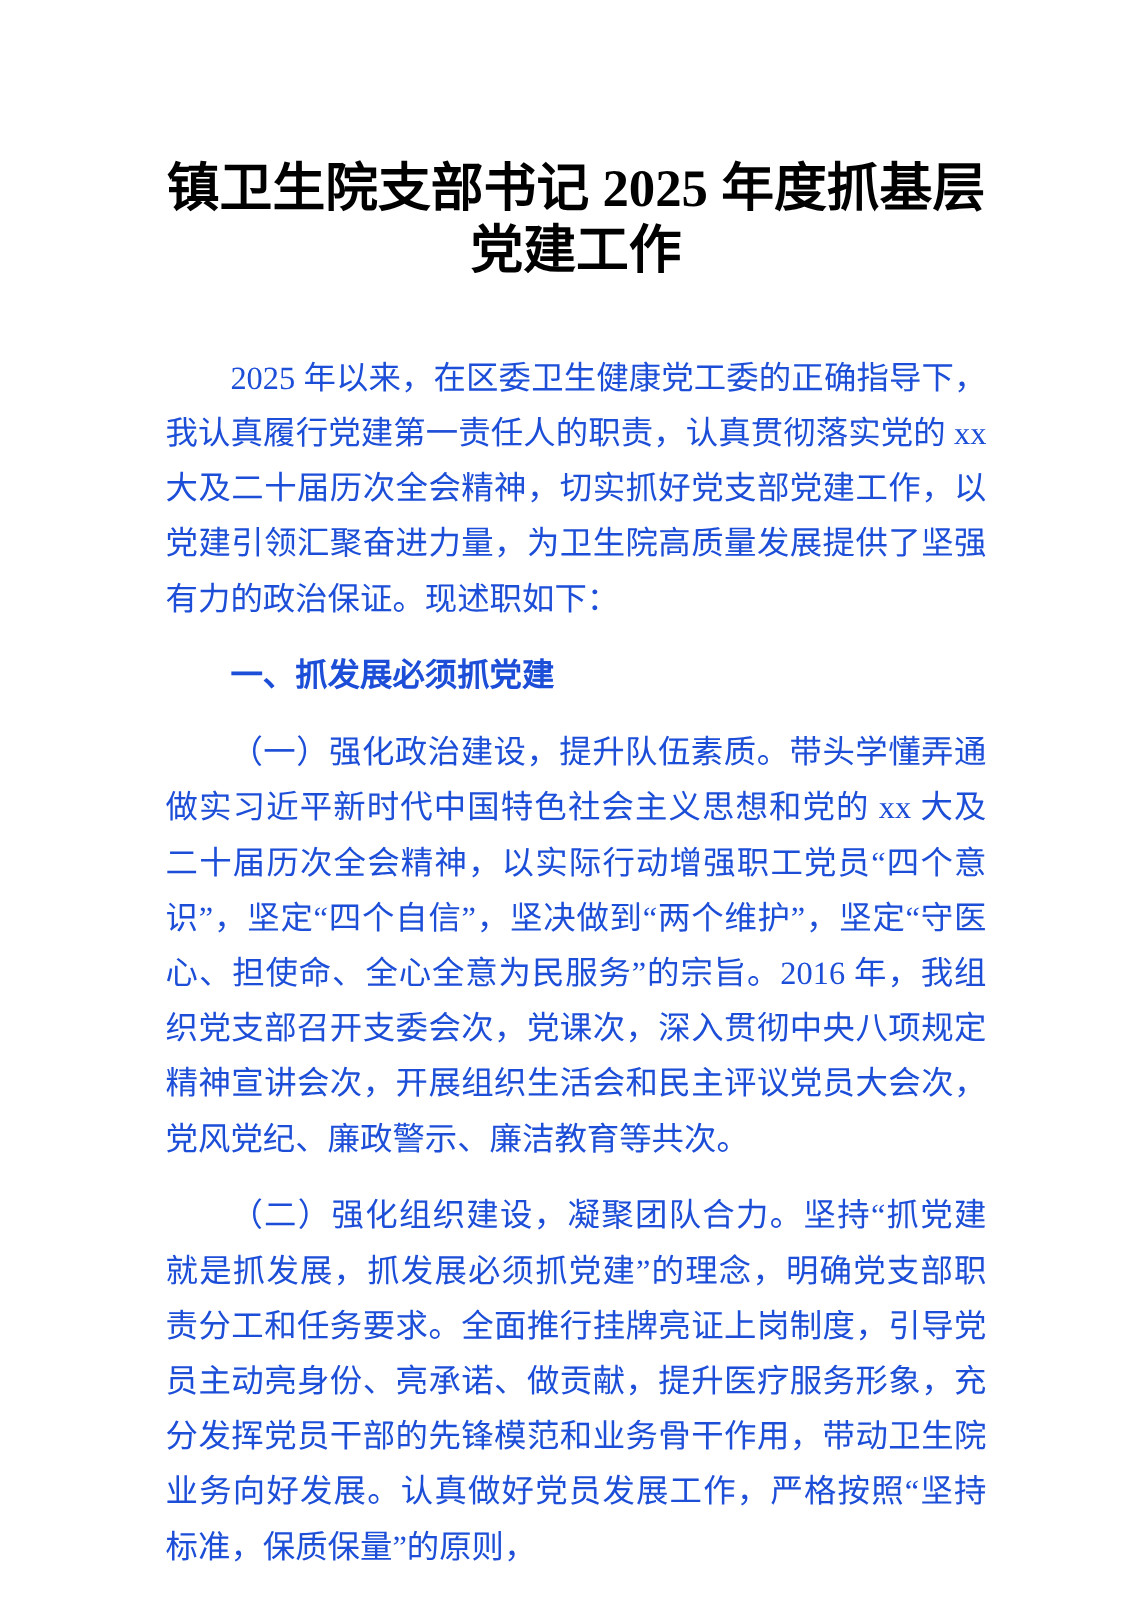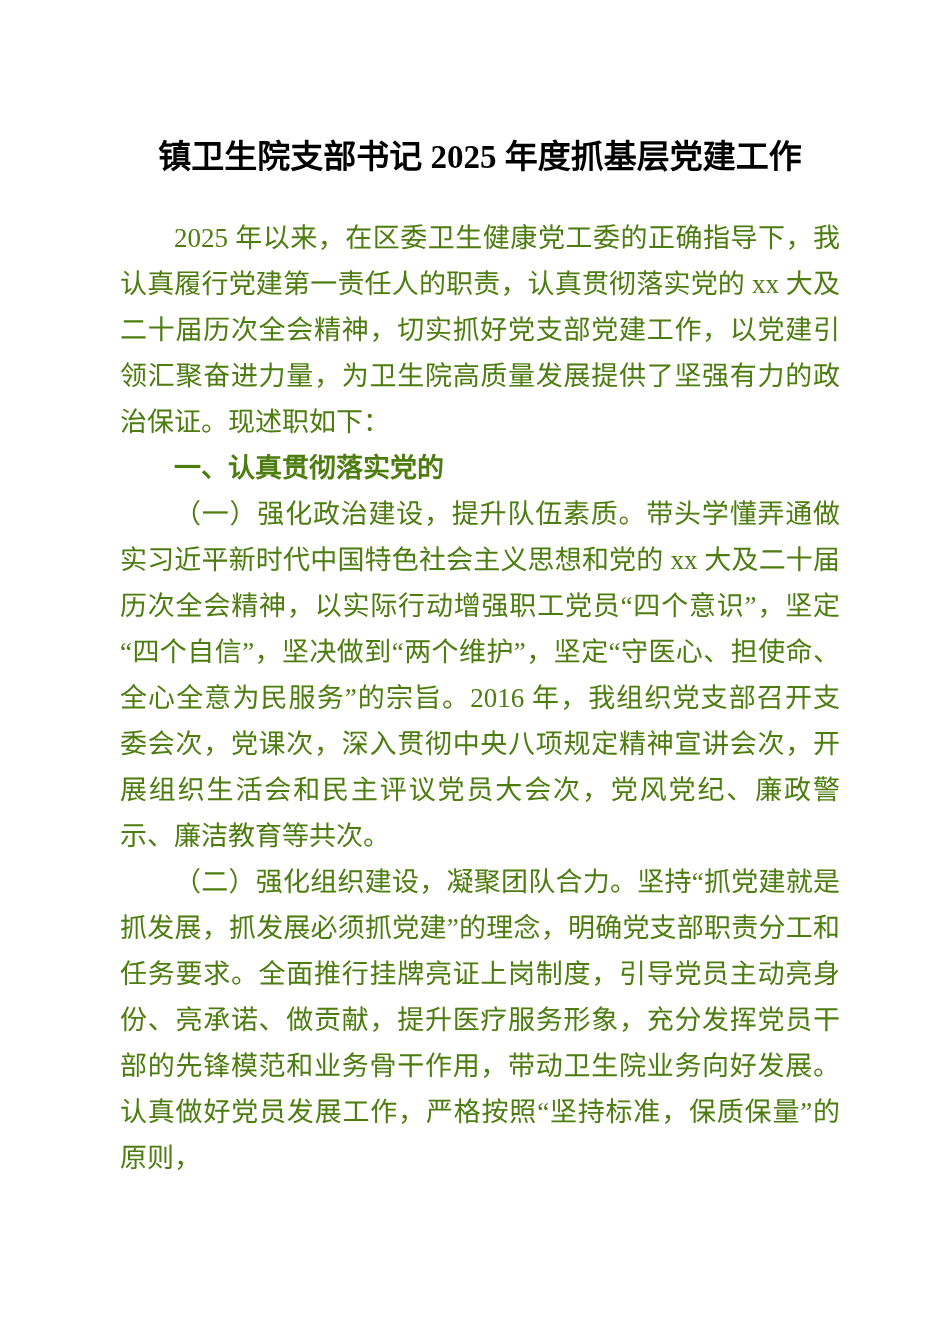--- a/index.html
+++ b/index.html
@@ -11,55 +11,55 @@
     position: relative;
     width: 950px;
     height: 1344px;
     box-sizing: border-box;
     background: #ffffff;
     color: #000000;
     padding: 132px 110px 0 120px;
     overflow: hidden;
   }
   .doc-title {
-    margin: 0 0 32px 0;
+    margin: 0 0 58px 0;
     font-family: "Liberation Serif", "DejaVu Serif", serif;
     font-weight: 700;
-    font-size: 33px;
+    font-size: 44px;
     line-height: 51px;
     text-align: center;
     color: #000000;
   }
   .title-line {
     display: block;
   }
   .para {
-    margin: 0;
+    margin: 18px;
     font-family: "Liberation Serif", "DejaVu Serif", serif;
     font-weight: 400;
     font-size: 27px;
     line-height: 46px;
     text-align: justify;
     text-justify: inter-ideograph;
     text-indent: 2em;
-    color: #4d7c0f;
+    color: #1d4ed8;
   }
   .heading {
     font-family: "Liberation Sans", "DejaVu Sans", sans-serif;
     font-weight: 700;
   }
 </style>
 </head>
 <body>
 
 <div class="page">
   <h1 class="doc-title">
     <span class="title-line">镇卫生院支部书记 2025 年度抓基层党建工作</span>
   </h1>
 
   <p class="para">2025 年以来，在区委卫生健康党工委的正确指导下，我认真履行党建第一责任人的职责，认真贯彻落实党的 xx 大及二十届历次全会精神，切实抓好党支部党建工作，以党建引领汇聚奋进力量，为卫生院高质量发展提供了坚强有力的政治保证。现述职如下：</p>
 
-  <h2 class="para heading">一、认真贯彻落实党的</h2>
+  <h2 class="para heading">一、抓发展必须抓党建</h2>
 
   <p class="para">（一）强化政治建设，提升队伍素质。带头学懂弄通做实习近平新时代中国特色社会主义思想和党的 xx 大及二十届历次全会精神，以实际行动增强职工党员“四个意识”，坚定“四个自信”，坚决做到“两个维护”，坚定“守医心、担使命、全心全意为民服务”的宗旨。2016 年，我组织党支部召开支委会次，党课次，深入贯彻中央八项规定精神宣讲会次，开展组织生活会和民主评议党员大会次，党风党纪、廉政警示、廉洁教育等共次。</p>
 
   <p class="para">（二）强化组织建设，凝聚团队合力。坚持“抓党建就是抓发展，抓发展必须抓党建”的理念，明确党支部职责分工和任务要求。全面推行挂牌亮证上岗制度，引导党员主动亮身份、亮承诺、做贡献，提升医疗服务形象，充分发挥党员干部的先锋模范和业务骨干作用，带动卫生院业务向好发展。认真做好党员发展工作，严格按照“坚持标准，保质保量”的原则，</p>
 </div>
 
 </body></html>

